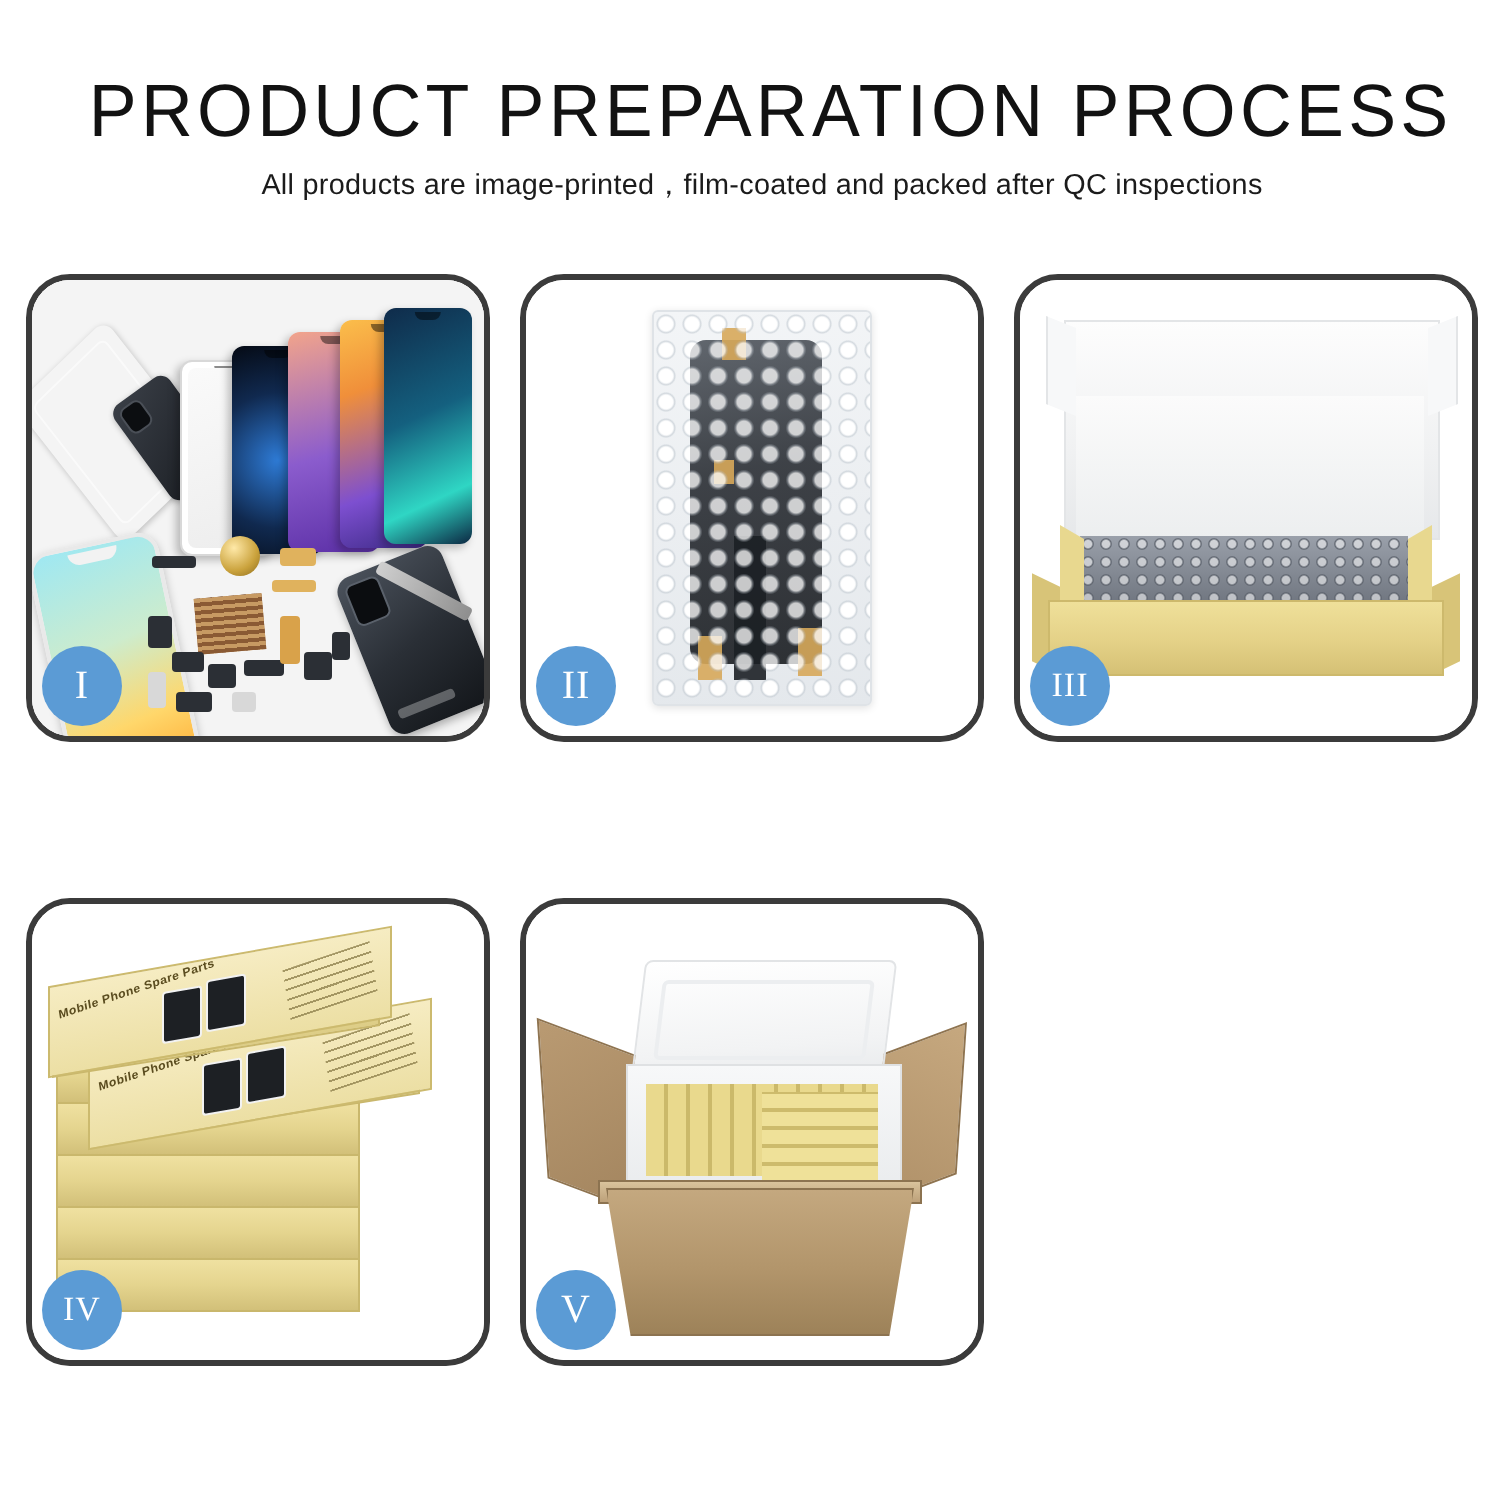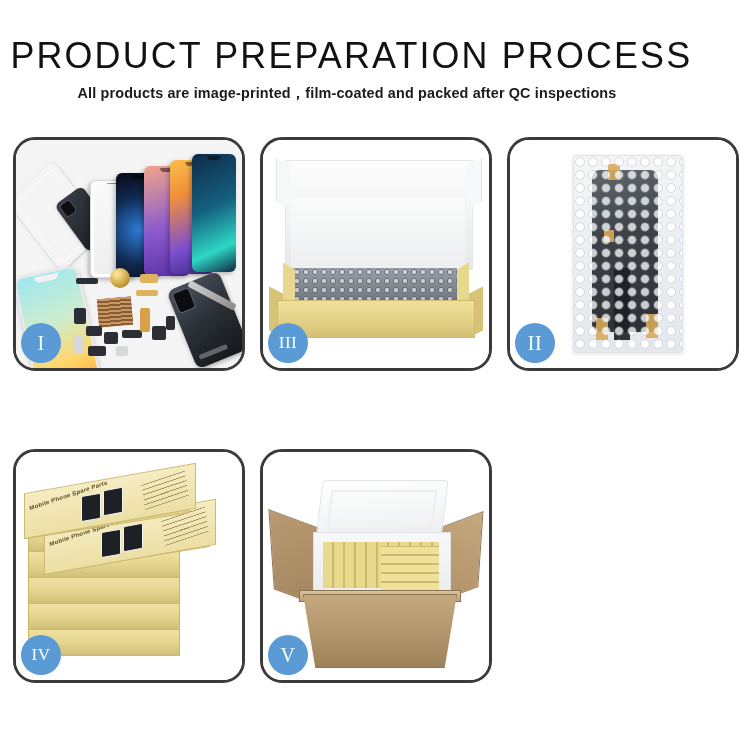--- a/index.html
+++ b/index.html
@@ -22,36 +22,37 @@
     background: #ffffff;
   }
 
   
   .header {
     position: absolute;
     top: 34px;
     left: 0;
     width: 694px;
     text-align: center;
+    padding-left: 34px;
   }
   .title {
     font-family: "Liberation Sans", sans-serif;
     font-size: 37px;
     font-weight: 400;
     letter-spacing: 2.2px;
     color: #121212;
     line-height: 44px;
     white-space: nowrap;
     transform: scaleX(0.97);
   }
   .subtitle {
     margin-top: 5px;
     font-family: "Liberation Sans", sans-serif;
     font-size: 14.4px;
-    font-weight: 700;
+    font-weight: 400;
     letter-spacing: 0.15px;
     color: #1b1b1b;
     line-height: 20px;
     white-space: nowrap;
   }
 
   
   .grid {
     position: absolute;
     top: 137px;
@@ -465,45 +466,45 @@
           <div class="prt a12 w"></div>
           <div class="prt a13"></div>
           <div class="tweezer"></div>
         </div>
       </div>
       <div class="badge">I</div>
     </div>
 
     <div class="panel">
       <div class="panel-inner">
-        <div class="b3-lid"></div>
-        <div class="b3-foam"></div>
-        <div class="b3-contents"></div>
-        <div class="b3-inner-l"></div>
-        <div class="b3-inner-r"></div>
-        <div class="b3-side-l"></div>
-        <div class="b3-side-r"></div>
-        <div class="b3-front"></div>
-      </div>
-      <div class="badge wide">III</div>
-    </div>
-
-    <div class="panel">
-      <div class="panel-inner">
         <div class="bubblebag">
           <div class="screen-in"></div>
           <div class="flex-tail"></div>
           <div class="tape t1"></div>
           <div class="tape t2"></div>
           <div class="tape t3"></div>
           <div class="tape t4"></div>
           <div class="bubble-overlay"></div>
         </div>
       </div>
       <div class="badge">II</div>
+    </div>
+
+    <div class="panel">
+      <div class="panel-inner">
+        <div class="b3-lid"></div>
+        <div class="b3-foam"></div>
+        <div class="b3-contents"></div>
+        <div class="b3-inner-l"></div>
+        <div class="b3-inner-r"></div>
+        <div class="b3-side-l"></div>
+        <div class="b3-side-r"></div>
+        <div class="b3-front"></div>
+      </div>
+      <div class="badge wide">III</div>
     </div>
 
     <div class="panel">
       <div class="panel-inner">
         <div class="stack">
           <div class="sbox sb-e"></div>
           <div class="sbox sb-d"></div>
           <div class="sbox sb-c"></div>
           <div class="sbox sb-b"></div>
           <div class="sbox sb-a"></div>

